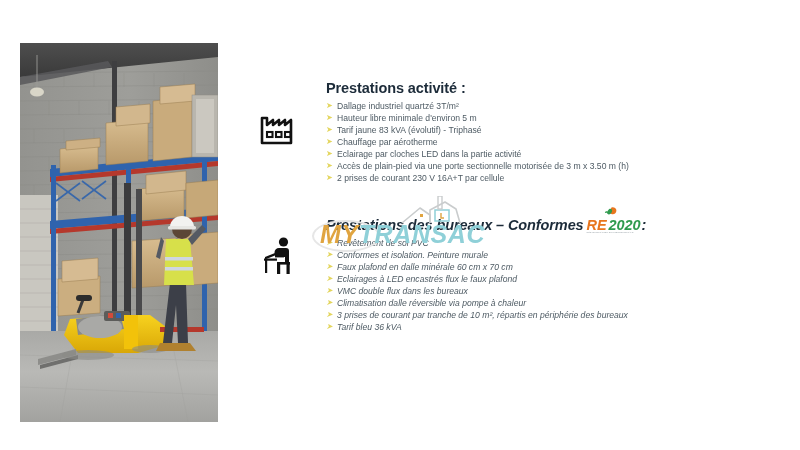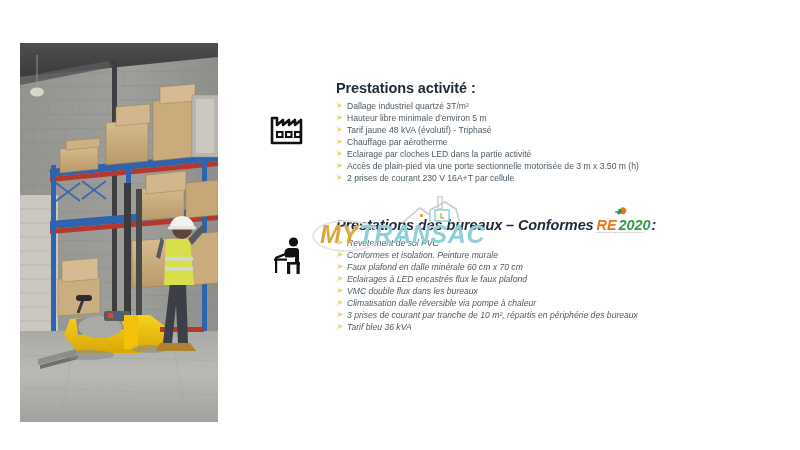--- a/index.html
+++ b/index.html
@@ -31,21 +31,21 @@
     width: 198px;
     height: 379px;
     overflow: hidden;
     background: #8d8d8d;
   }
   #photo svg { display: block; width: 198px; height: 379px; }
 
   
   #content {
     position: absolute;
-    left: 258px;
+    left: 248px;
     top: 80px;
     width: 528px;
     height: 300px;
   }
 
   .section { position: relative; }
 
   .sec-icon {
     position: absolute;
     left: 8px;
@@ -368,21 +368,21 @@
           <rect x="11" y="26" width="5.5" height="5" fill="none" stroke="#111111" stroke-width="2.1"></rect>
           <rect x="20" y="26" width="5.5" height="5" fill="none" stroke="#111111" stroke-width="2.1"></rect>
           <rect x="29" y="26" width="5.5" height="5" fill="none" stroke="#111111" stroke-width="2.1"></rect>
         </svg>
       </div>
       <div class="sec-body">
         <div class="sec-title">Prestations activité :</div>
         <ul class="bullets">
           <li><span class="chev">➤</span><span>Dallage industriel quartzé 3T/m²</span></li>
           <li><span class="chev">➤</span><span>Hauteur libre minimale d'environ 5 m</span></li>
-          <li><span class="chev">➤</span><span>Tarif jaune 48 kVA (évolutif) - Triphasé</span></li>
+          <li><span class="chev">➤</span><span>Tarif jaune 83 kVA (évolutif) - Triphasé</span></li>
           <li><span class="chev">➤</span><span>Chauffage par aérotherme</span></li>
           <li><span class="chev">➤</span><span>Eclairage par cloches LED dans la partie activité</span></li>
           <li><span class="chev">➤</span><span>Accès de plain-pied via une porte sectionnelle motorisée de 3 m x 3.50 m (h)</span></li>
           <li><span class="chev">➤</span><span>2 prises de courant 230 V 16A+T par cellule</span></li>
         </ul>
       </div>
     </div>
 
     <div class="section" style="margin-top:33px;font-style:italic;">
       <div class="sec-icon" style="top:15px;">

